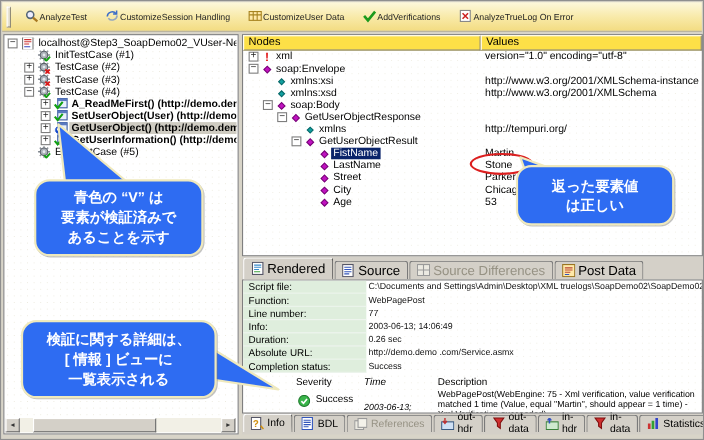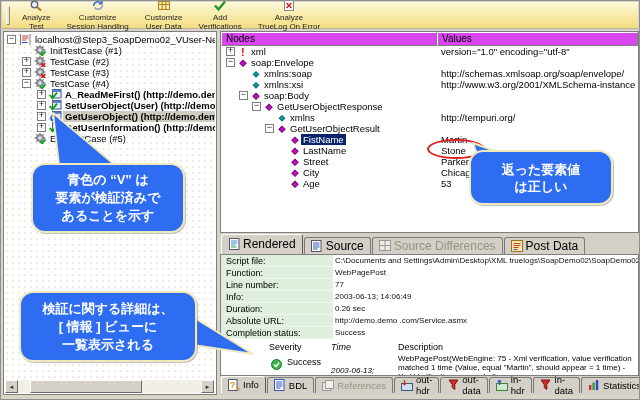--- a/index.html
+++ b/index.html
@@ -5,21 +5,21 @@
   * { margin:0; padding:0; box-sizing:border-box; }
   html,body { width:640px; height:400px; background:#fff; font-family:"Liberation Sans",sans-serif; }
   .window { position:relative; width:640px; height:400px; background:#d8d4c8; border:1px solid #8f8f8f; overflow:hidden; }
 
   
   .toolbar { position:absolute; left:1px; top:1px; width:636px; height:27px;
     background:linear-gradient(180deg,#fdf8dc 0%,#f8e9a6 55%,#f3dc82 100%);
     border-bottom:1px solid #b9b29b; display:flex; align-items:center; padding-left:12px; }
   .tb-grip { position:absolute; left:4px; top:4px; width:4px; height:19px; background:#e8e4d4;
     border:1px solid; border-color:#fff #918c78 #918c78 #fff; }
-  .tb-btn { display:flex; flex-direction:column; align-items:center; justify-content:center;
+  .tb-btn { display:flex; flex-direction:row; align-items:center; justify-content:center;
     font-size:8px; line-height:9px; color:#242424; padding:1px 8px; height:25px; text-align:center; white-space:nowrap; }
   .ticon { height:13px; margin-bottom:1px; display:inline-flex; align-items:center; justify-content:center; }
   .panel-left { position:absolute; left:2px; top:30px; width:214px; height:364px; background:#fff;
     border:1px solid #7f7f7f; background-image:radial-gradient(#edebe0 0.7px,transparent 0.8px); background-size:6px 6px; }
   .panel-right { position:absolute; left:219px; top:30px; width:419px; height:364px; background:#d4d0c8; }
 
   
   .tree { position:absolute; top:2px; left:1px; right:1px; overflow:hidden; }
   .trow { display:flex; align-items:center; height:11px; font-size:9.5px; white-space:nowrap; overflow:hidden; color:#000; }
   .trow.bold .lbl { font-weight:bold; }
@@ -33,21 +33,21 @@
   .ticn { flex:none; width:15px; height:13px; display:inline-flex; align-items:center; justify-content:center; }
 
   
   .hscroll { position:absolute; left:1px; right:2px; bottom:1px; height:13px; background:#f2f0e6; display:flex; }
   .sbtn { flex:none; width:13px; height:13px; background:#d4d0c8; border:1px solid; border-color:#fff #6d6d6d #6d6d6d #fff;
     font-size:6px; display:flex; align-items:center; justify-content:center; color:#333; }
   .sthumb { width:112px; height:13px; margin-left:12px; background:#d4d0c8; border:1px solid; border-color:#fff #6d6d6d #6d6d6d #fff; }
 
   
   .xml-pane { position:absolute; top:0; left:0; right:0; height:202px; border:1px solid #7f7f7f; background:#fff; }
-  .col-hd { display:flex; height:14px; background:#d946ef; }
+  .col-hd { display:flex; height:14px; background:#fde047; }
   .col-hd .hd { border:1px solid; border-color:#fff #808080 #808080 #fff; font-size:10px; line-height:11px; padding:0 4px; }
   .hd1 { width:216px; flex:none; } .hd2 { flex:1; }
   .xrows { position:absolute; top:14px; left:0; right:0; bottom:0; overflow:hidden;
     background-image:radial-gradient(#f0eee4 0.6px,transparent 0.7px); background-size:6px 6px; }
   .xrow { display:flex; align-items:center; height:11px; font-size:9.5px; white-space:nowrap; }
   .xname { flex:none; width:216px; display:flex; align-items:center; overflow:hidden; }
   .xval { flex:1; overflow:hidden; padding-left:4px; }
   .xicn { flex:none; width:12px; display:inline-flex; align-items:center; justify-content:center; }
   .nm { padding:0 2px; }
   .sel-name { background:#0a246a; color:#fff; }
@@ -317,36 +317,36 @@
           </div>
           <div class="xrow">
             <span class="xname">
               <span class="ind" style="width: 16px;"></span>
               <span class="exp-spacer"></span>
               <span class="xicn">
                 <svg width="10" height="10">
                   <rect x="3.3" y="3.3" width="3.8" height="3.8" fill="#12a0a0" stroke="#056868" transform="rotate(45 5 5)"></rect>
                 </svg>
               </span>
-              <span class="nm">xmlns:soap</span>
-            </span>
-            <span class="xval">http://schemas.xmlsoap.org/soap/envelope/</span>
+              <span class="nm">xmlns:xsi</span>
+            </span>
+            <span class="xval">http://www.w3.org/2001/XMLSchema-instance</span>
           </div>
           <div class="xrow">
             <span class="xname">
               <span class="ind" style="width: 16px;"></span>
               <span class="exp-spacer"></span>
               <span class="xicn">
                 <svg width="10" height="10">
                   <rect x="3.3" y="3.3" width="3.8" height="3.8" fill="#12a0a0" stroke="#056868" transform="rotate(45 5 5)"></rect>
                 </svg>
               </span>
-              <span class="nm">xmlns:xsi</span>
-            </span>
-            <span class="xval">http://www.w3.org/2001/XMLSchema-instance</span>
+              <span class="nm">xmlns:xsd</span>
+            </span>
+            <span class="xval">http://www.w3.org/2001/XMLSchema</span>
           </div>
           <div class="xrow">
             <span class="xname">
               <span class="ind" style="width: 16px;"></span>
               <span class="exp">−</span>
               <span class="xicn">
                 <svg width="10" height="10">
                   <rect x="3" y="3" width="4.4" height="4.4" fill="#c012c0" stroke="#780078" transform="rotate(45 5 5)"></rect>
                 </svg>
               </span>

